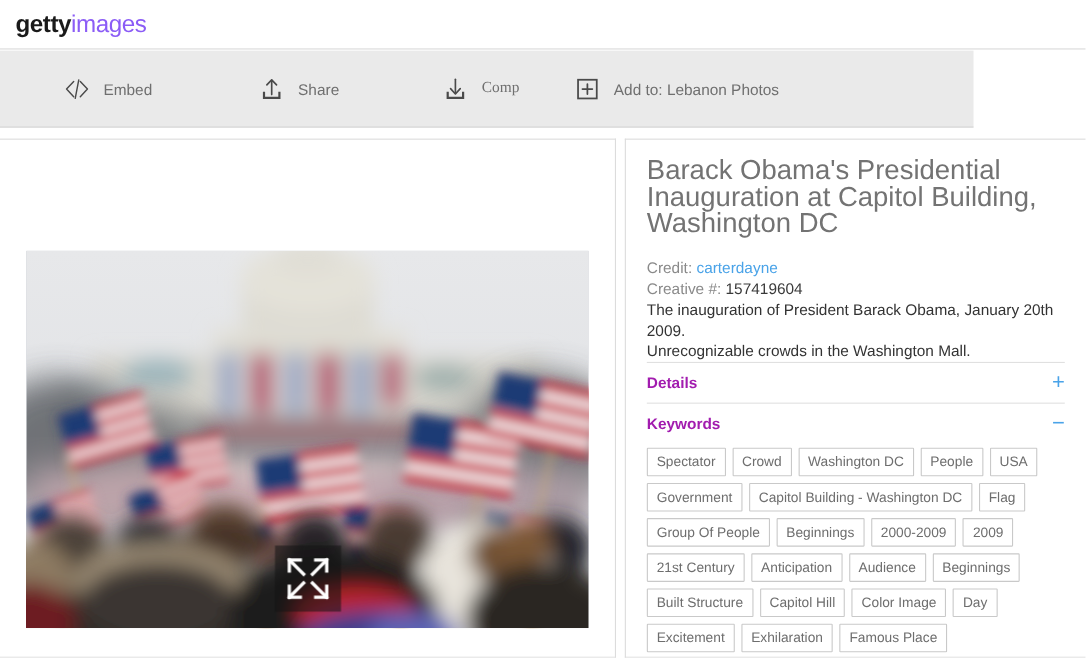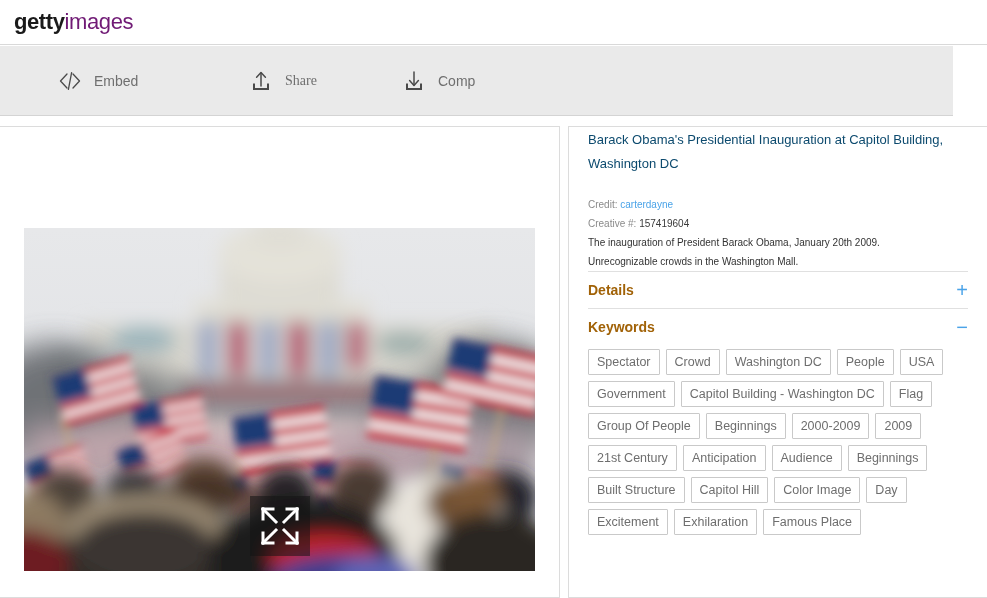--- a/index.html
+++ b/index.html
@@ -11,29 +11,29 @@
   .page{position:relative;width:987px;height:598px;}
 
   
   .topnav{
     position:absolute;left:0;top:0;width:987px;height:45px;
     background:#fff;border-bottom:1px solid #d9d9d9;
     display:flex;align-items:center;box-sizing:border-box;
   }
   .logo{margin-left:14px;font-size:22px;color:#1a1a1a;letter-spacing:-0.4px;line-height:1;}
   .logo .b{font-weight:bold;text-align:center;}
-  .logo .l{font-weight:400;color:#701a75;}
+  .logo .l{font-weight:400;color:#8b5cf6;}
   .navlinks{display:flex;align-items:center;margin-left:46px;}
   .navlink{
     color:#777;font-size:14.5px;margin-right:28px;text-decoration:none;cursor:pointer;
   }
 
   
   .toolbar{
-    position:absolute;left:0;top:46px;width:953px;height:70px;
+    position:absolute;left:0;top:46px;width:885px;height:70px;
     background:#eaeaea;border-bottom:1px solid #d4d4d4;
     box-sizing:border-box;
   }
   .tool{
     position:absolute;top:0;height:70px;display:flex;align-items:center;cursor:pointer;
   }
   .tool .tlabel{color:#6f6f6f;font-size:14px;margin-left:11px;white-space:nowrap;}
   .ticon{width:26px;height:26px;display:block;flex:none;}
 
   
@@ -51,33 +51,33 @@
     background:rgba(20,20,20,0.55);pointer-events:none;
   }
 
   
   .rightpanel{
     position:absolute;left:568px;top:126px;width:419px;height:472px;
     background:#fff;border:1px solid #dcdcdc;border-right:none;box-sizing:border-box;
     padding:0 19px;overflow:hidden;
   }
   .title{
-    margin:1px 0 0 0;font-size:13px;line-height:24px;color:#0c4a6e;font-weight:400;
-  }
-  .meta{margin-top:19px;font-size:10px;line-height:19px;color:#3a3a3a;}
+    margin:16px 0 0 0;font-size:25px;line-height:24px;color:#737373;font-weight:400;
+  }
+  .meta{margin-top:19px;font-size:14px;line-height:19px;color:#3a3a3a;}
   .meta .lbl{color:#8a8a8a;}
   .meta a{color:#4aa3e8;text-decoration:none;cursor:pointer;}
   .meta .desc{color:#333;}
 
   .acc{
     border-top:1px solid #e0e0e0;height:36px;display:flex;align-items:center;
     justify-content:space-between;cursor:pointer;
   }
   .acc:first-of-type{margin-top:12px;}
-  .acc .atitle{color:#a16207;font-size:14px;font-weight:bold;}
+  .acc .atitle{color:#a21caf;font-size:14px;font-weight:bold;}
   .acc .asign{color:#4aa3e8;font-size:20px;line-height:1;font-weight:400;}
 
   .kwwrap{display:flex;flex-wrap:wrap;margin-top:4px;width:381px;}
   .kw{
     border:1px solid #c9c9c9;color:#6e6e6e;background:#fff;font-size:12.5px;
     padding:5px 8px;margin:0 6px 6px 0;white-space:nowrap;cursor:pointer;border-radius:1px;
   }
 </style>
 </head>
 <body>
@@ -92,38 +92,45 @@
 
     <div class="tool" style="left:57px;">
       <svg class="ticon" viewBox="0 0 26 26">
         <path d="M10 6 L3.5 13 L10 20" fill="none" stroke="#4a4a4a" stroke-width="1.3" stroke-linecap="round" stroke-linejoin="round"></path>
         <path d="M16 6 L22.5 13 L16 20" fill="none" stroke="#4a4a4a" stroke-width="1.3" stroke-linecap="round" stroke-linejoin="round"></path>
         <path d="M14.6 4.6 L11.4 21.4" fill="none" stroke="#4a4a4a" stroke-width="1.3" stroke-linecap="round"></path>
       </svg>
       <span class="tlabel">Embed</span>
     </div>
 
-    <div class="tool" style="left:248px;font-family:Liberation Serif, serif;">
+    <div class="tool" style="left:234px;">
       <svg class="ticon" viewBox="0 0 26 26">
         <path d="M13 18 L13 5" fill="none" stroke="#4a4a4a" stroke-width="1.5" stroke-linecap="round"></path>
         <path d="M8.6 9.2 L13 4.6 L17.4 9.2" fill="none" stroke="#4a4a4a" stroke-width="1.5" stroke-linecap="round" stroke-linejoin="round"></path>
         <path d="M6 16.5 L6 21 L20 21 L20 16.5" fill="none" stroke="#4a4a4a" stroke-width="2" stroke-linecap="square"></path>
       </svg>
       <span class="tlabel">Share</span>
     </div>
 
-    <div class="tool" style="left:401px;">
+    <div class="tool" style="left:401px;font-family:Liberation Serif, serif;">
       <svg class="ticon" viewBox="0 0 26 26">
         <path d="M13 4 L13 17" fill="none" stroke="#4a4a4a" stroke-width="1.5" stroke-linecap="round"></path>
         <path d="M8.6 12.6 L13 17.4 L17.4 12.6" fill="none" stroke="#4a4a4a" stroke-width="1.5" stroke-linecap="round" stroke-linejoin="round"></path>
         <path d="M6 16.5 L6 21 L20 21 L20 16.5" fill="none" stroke="#4a4a4a" stroke-width="2" stroke-linecap="square"></path>
       </svg>
       <span class="tlabel">Comp</span>
     </div>
 
+    <div class="tool" style="left:521px;">
+      <svg class="ticon" viewBox="0 0 26 26">
+        <rect x="4.5" y="4.5" width="17" height="17" fill="none" stroke="#4a4a4a" stroke-width="1.6"></rect>
+        <path d="M13 8.5 L13 17.5 M8.5 13 L17.5 13" fill="none" stroke="#4a4a4a" stroke-width="1.6" stroke-linecap="round"></path>
+      </svg>
+      <span class="tlabel">Add to: Lebanon Photos</span>
+    </div>
   </div>
 
   <div class="leftpanel">
 
     <div class="photo">
       <svg width="511" height="343" viewBox="0 0 511 343" preserveAspectRatio="none">
         <defs>
           <filter id="blurSoft" x="-20%" y="-20%" width="140%" height="140%">
             <feGaussianBlur stdDeviation="5"></feGaussianBlur>
           </filter>

